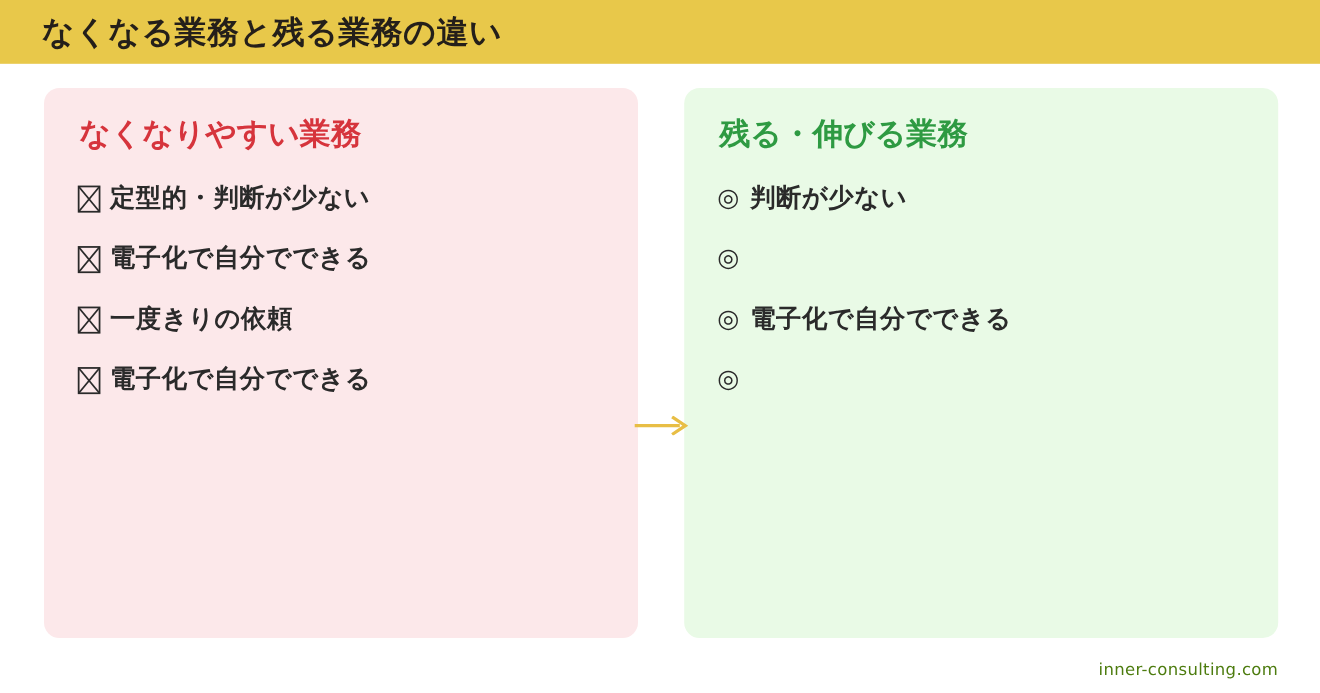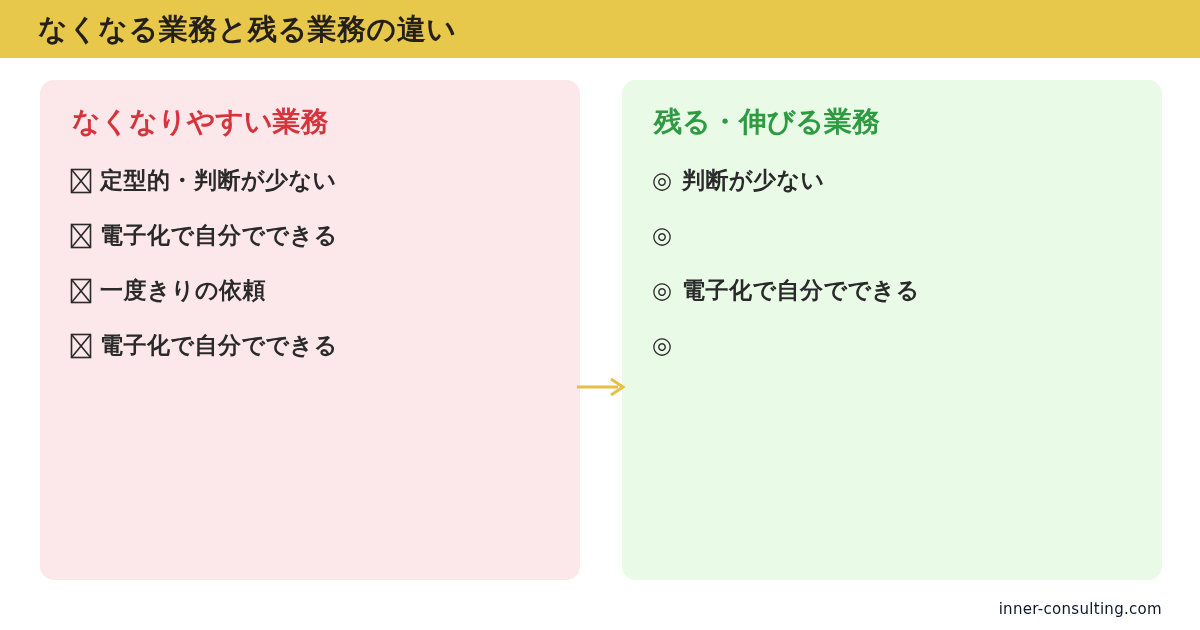--- a/index.html
+++ b/index.html
@@ -118,21 +118,21 @@
     width: 50px;
     height: 18px;
   }
 
   
   .watermark {
     position: absolute;
     right: 38px;
     bottom: 12px;
     font-size: 15px;
-    color: #0f172a;
+    color: #4d7c0f;
     letter-spacing: 0.3px;
     white-space: nowrap;
   }
 </style>
 </head>
 <body>
 
 <div class="header-bar">
   <div class="header-title">なくなる業務と残る業務の違い</div>
 </div>

